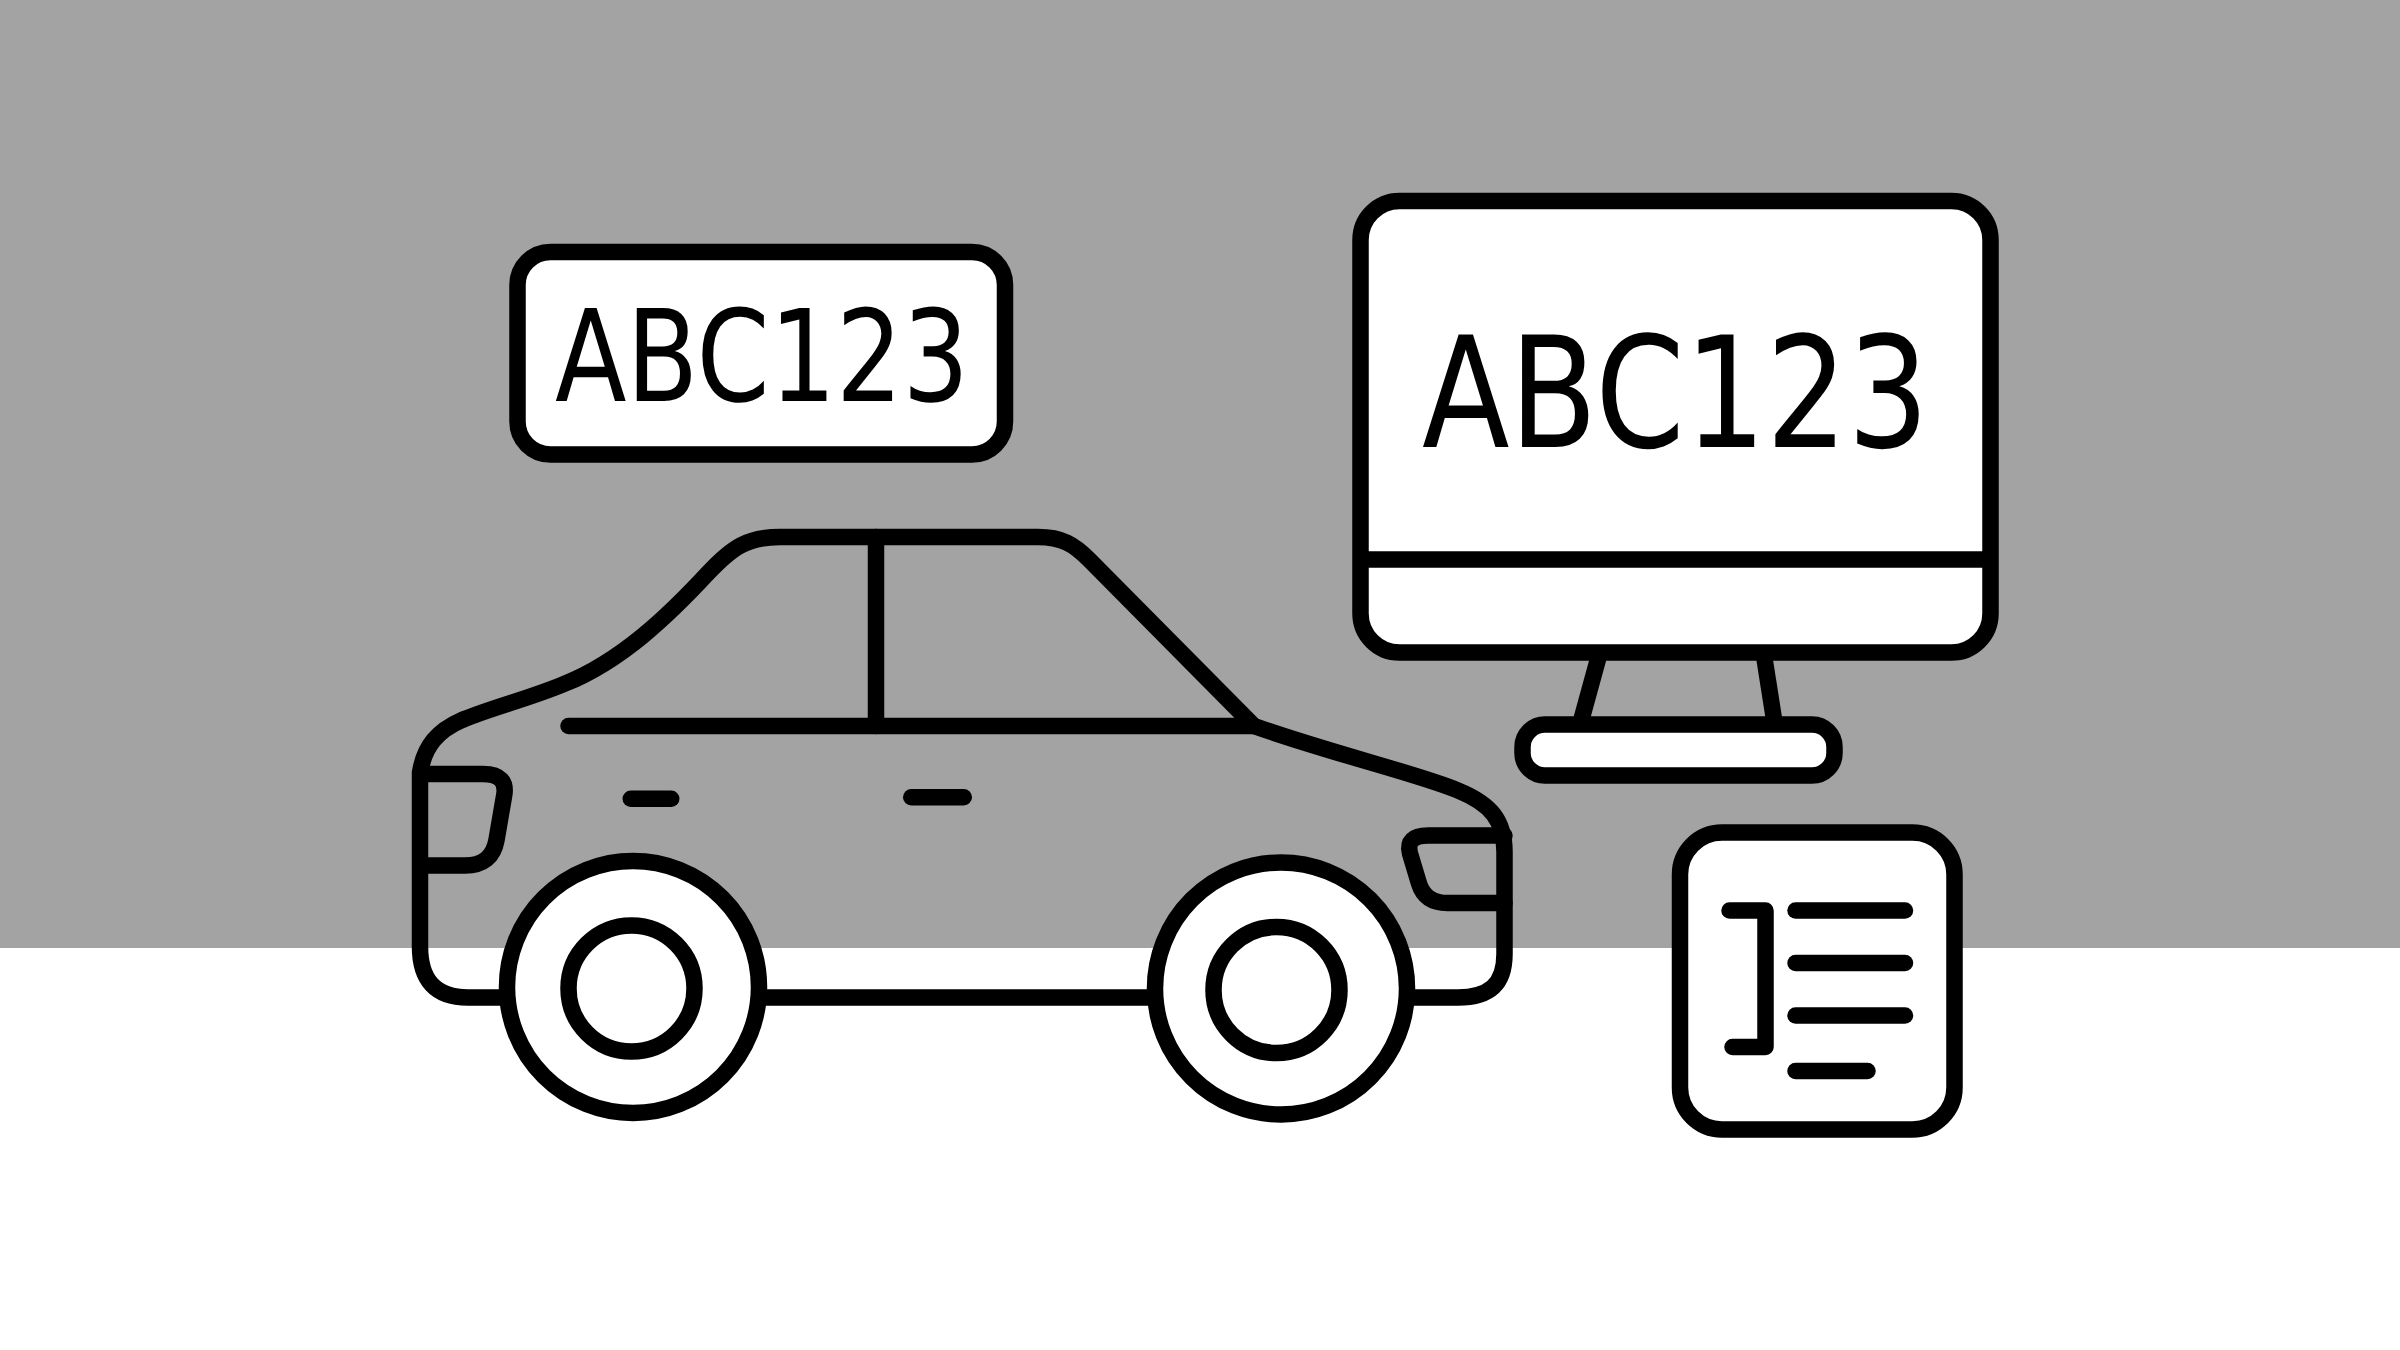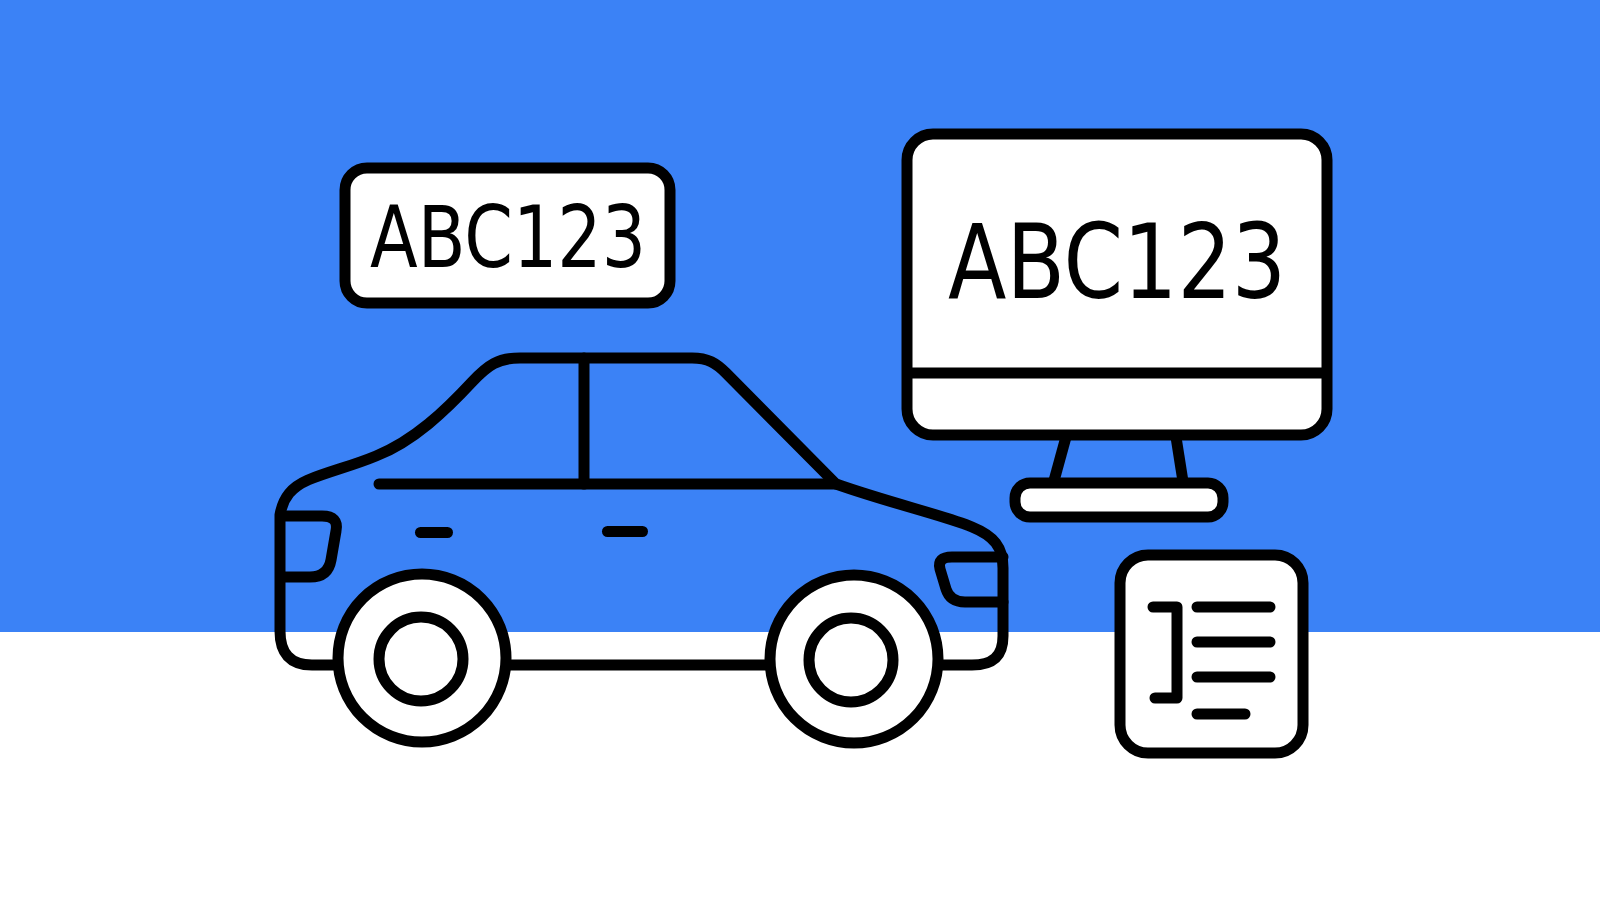--- a/index.html
+++ b/index.html
@@ -8,21 +8,21 @@
     width: 1600px;
     height: 900px;
     background: #ffffff;
     overflow: hidden;
     font-family: "DejaVu Sans", "Liberation Sans", sans-serif;
   }
   .canvas {
     position: relative;
     width: 1600px;
     height: 632px;
-    background: #3b82f6;
+    background: #a3a3a3;
   }
   svg { display: block; }
   .ln {
     fill: none;
     stroke: #000000;
     stroke-width: 11;
     stroke-linecap: round;
     stroke-linejoin: round;
   }
   .ln-butt {

